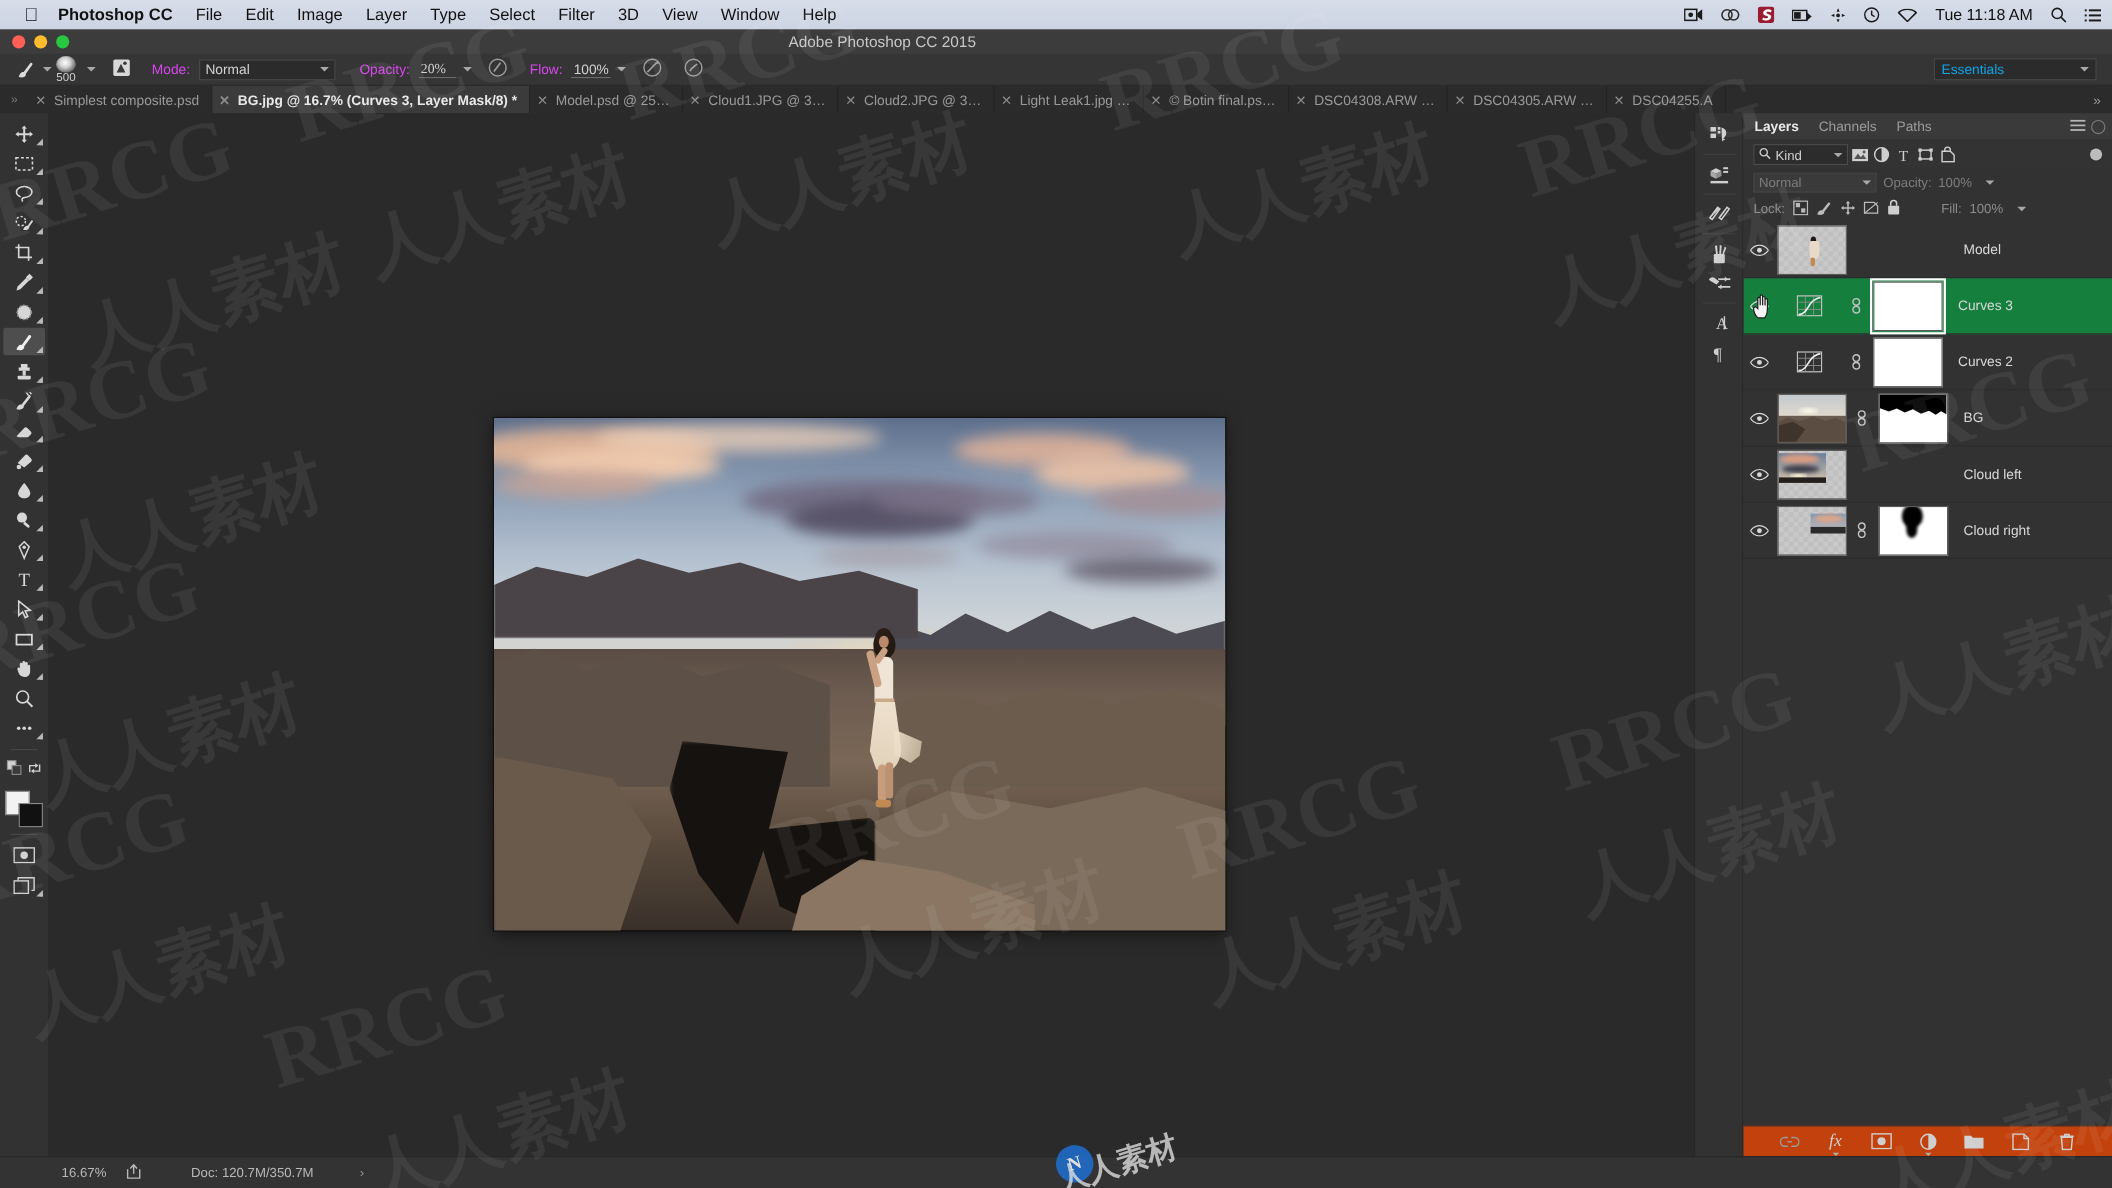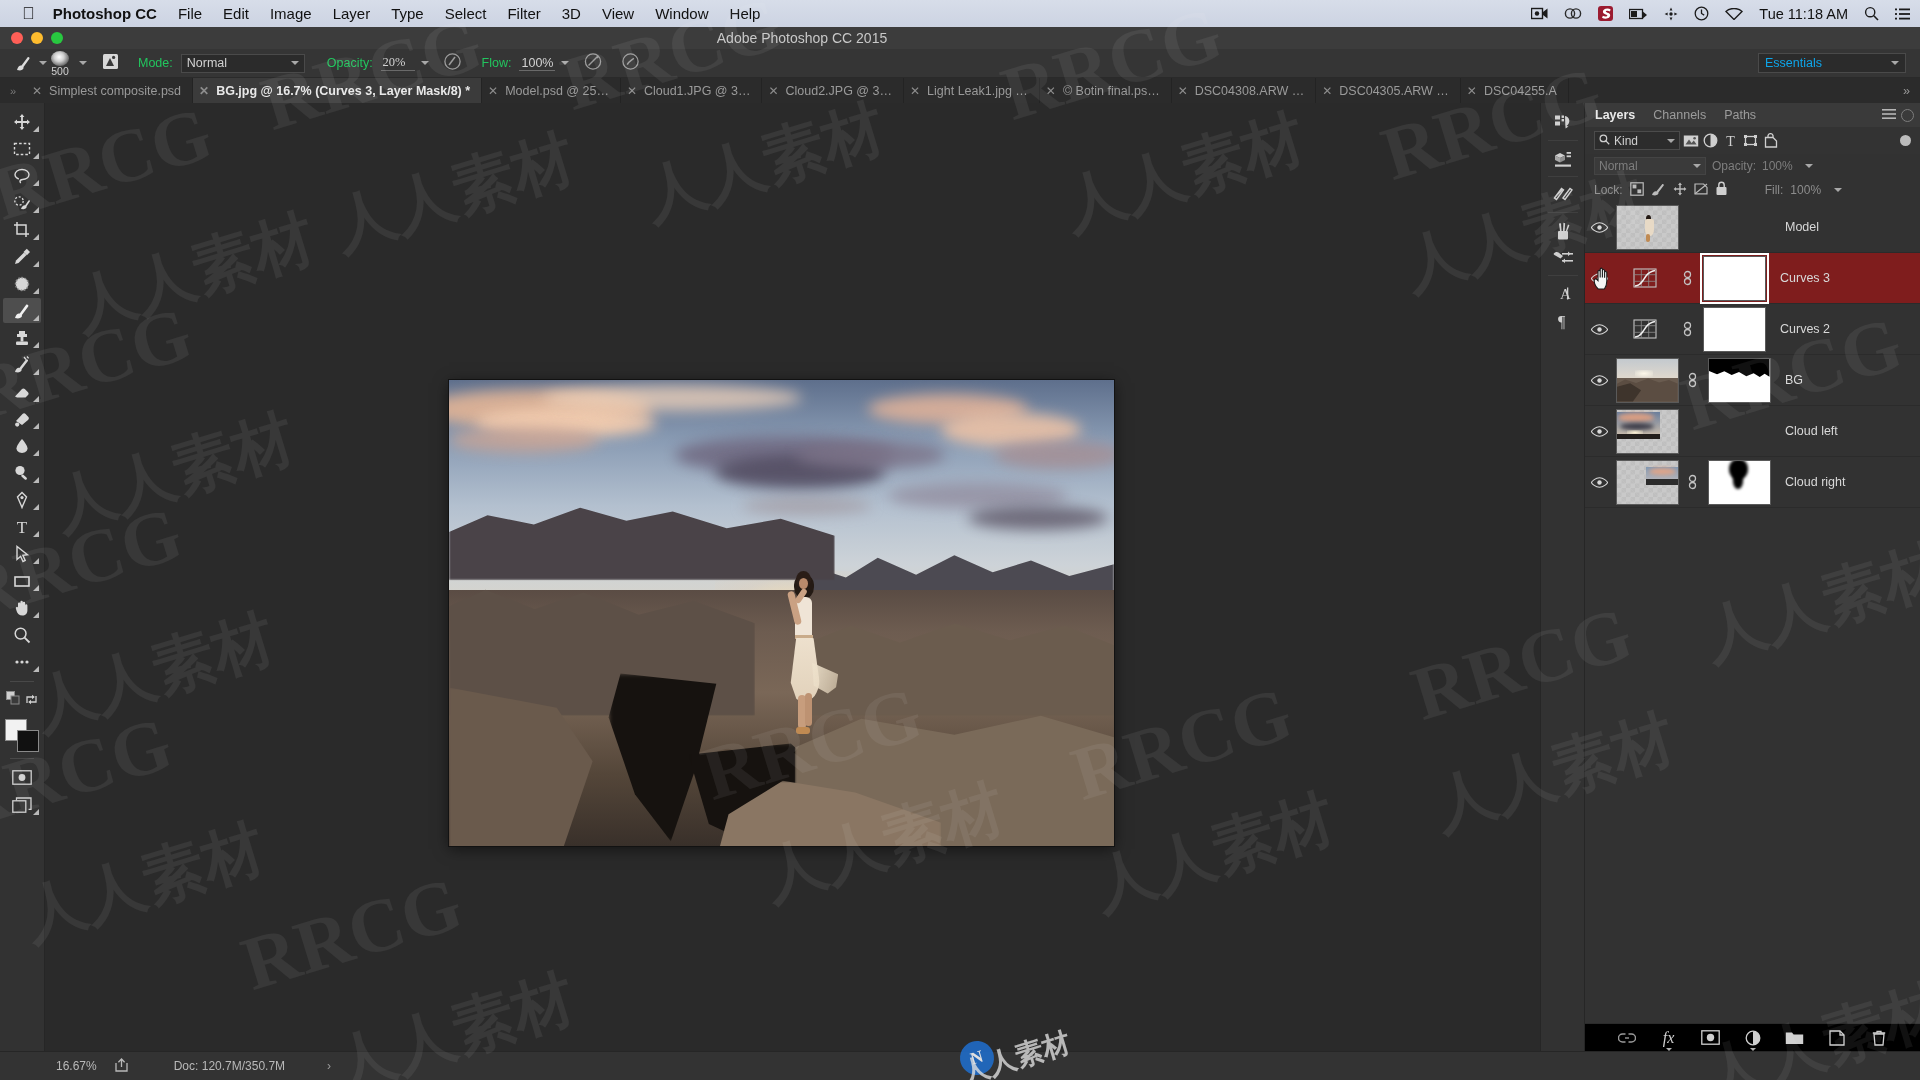--- a/index.html
+++ b/index.html
@@ -54,21 +54,21 @@
     position: absolute; left: 4px; top: 1px; width: 18px; height: 15px; border-radius: 50%;
     background: radial-gradient(ellipse at 45% 40%, #ffffff 0%, #cfcfcf 35%, #6d6d6d 70%, #3a3a3a 100%);
   }
   .brushprev .num { position: absolute; left: 0; top: 15px; width: 26px; text-align: center; font-size: 10.5px; color: #cfcfcf; }
   .combo {
     background: #2b2b2b; border: 1px solid #4a4a4a; height: 19px; min-width: 124px;
     display: flex; align-items: center; padding: 0 5px; font-size: 12.5px; color: #d2d2d2;
   }
   .combo .cval { flex: 1; }
   .numfield { border-bottom: 1px solid #6a6a6a; padding: 0 2px; min-width: 34px; text-align: left; font-size: 12.5px; color: #d2d2d2; }
-  .optbar .lbl { color: #22c55e; font-size: 12.5px; }
+  .optbar .lbl { color: #d946ef; font-size: 12.5px; }
   .wsbox {
     position: absolute; right: 14px; background: #2b2b2b; border: 1px solid #4a4a4a;
     height: 20px; width: 148px; display: flex; align-items: center; padding: 0 6px;
     font-size: 12.5px; color: #0ea5e9;
   }
   .wsbox .cval { flex: 1; }
 
   
   .tabbar {
     position: absolute; top: 51px; left: 0; width: 1920px; height: 25px;
@@ -162,35 +162,35 @@
   .kindbox { width: 86px; height: 19px; background: #2c2c2c; border: 1px solid #4b4b4b; display: flex; align-items: center; padding: 0 4px; gap: 4px; font-size: 12px; color: #cfcfcf; }
   .fic { width: 19px; height: 19px; display:flex; align-items:center; justify-content:center; }
   .tog { margin-left: auto; width: 11px; height: 11px; border-radius: 50%; background: #bcbcbc; }
 
   .lblend { height: 24px; display: flex; align-items: center; padding: 0 9px; gap: 6px; font-size: 12px; color: #7e7e7e; }
   .bmbox { width: 112px; height: 18px; background:#3a3a3a; border:1px solid #444; display:flex; align-items:center; padding:0 4px; }
   .llock { height: 24px; display:flex; align-items:center; padding: 0 9px; gap: 7px; font-size: 12px; color:#8c8c8c; }
 
   .llist { flex: 1; overflow: hidden; background: #323232; }
   .lrow { height: 51px; display:flex; align-items:center; border-bottom: 1px solid #2b2b2b; position: relative; }
-  .lrow.sel { background: #7f1d1d; }
+  .lrow.sel { background: #15803d; }
   .lrow .eye { width: 28px; display:flex; align-items:center; justify-content:center; }
   .thumbwrap { width: 68px; display:flex; align-items:center; justify-content:center; }
   .thumb { width: 63px; height: 45px; border: 1px solid #5a5a5a; background-color:#c9c9c9;
     background-image: linear-gradient(45deg,#bfbfbf 25%,transparent 25%,transparent 75%,#bfbfbf 75%),linear-gradient(45deg,#bfbfbf 25%,transparent 25%,transparent 75%,#bfbfbf 75%);
     background-size: 9px 9px; background-position: 0 0, 4.5px 4.5px; position: relative; overflow:hidden; }
   .adjicon { width: 63px; display:flex; align-items:center; justify-content:center; }
   .linkic { width: 22px; display:flex; align-items:center; justify-content:center; color:#c3c3c3; font-size: 13px; }
   .maskwrap { width: 72px; display:flex; align-items:center; justify-content:center; }
   .mask { width: 63px; height: 45px; border:1px solid #5a5a5a; background:#fff; position:relative; overflow:hidden; }
   .mask.active { outline: 2px solid #fff; outline-offset: 1px; }
   .lname { font-size: 12.5px; color: #d8d8d8; padding-left: 10px; }
   .cursor-hand { position:absolute; left: 8px; top: 13px; }
 
-  .lfoot { height: 28px; background:#000000; display:flex; align-items:center; justify-content:center; gap: 22px; border-top: 1px solid #2b2b2b; }
+  .lfoot { height: 28px; background:#c2410c; display:flex; align-items:center; justify-content:center; gap: 22px; border-top: 1px solid #2b2b2b; }
   .fbtn { position: relative; width: 20px; height: 20px; display:flex; align-items:center; justify-content:center; }
   .fbtn .dn { position:absolute; bottom:-3px; left:7px; width:0;height:0;border-left:3px solid transparent;border-right:3px solid transparent;border-top:3px solid #b0b0b0; }
 
   
   .statusbar {
     position: absolute; bottom: 0; left: 0; width: 1920px; height: 29px;
     background: #333; border-top: 1px solid #262626;
     display: flex; align-items: center; font-size: 12px; color: #b9b9b9;
   }
   .statusbar .zoom { margin-left: 56px; }

